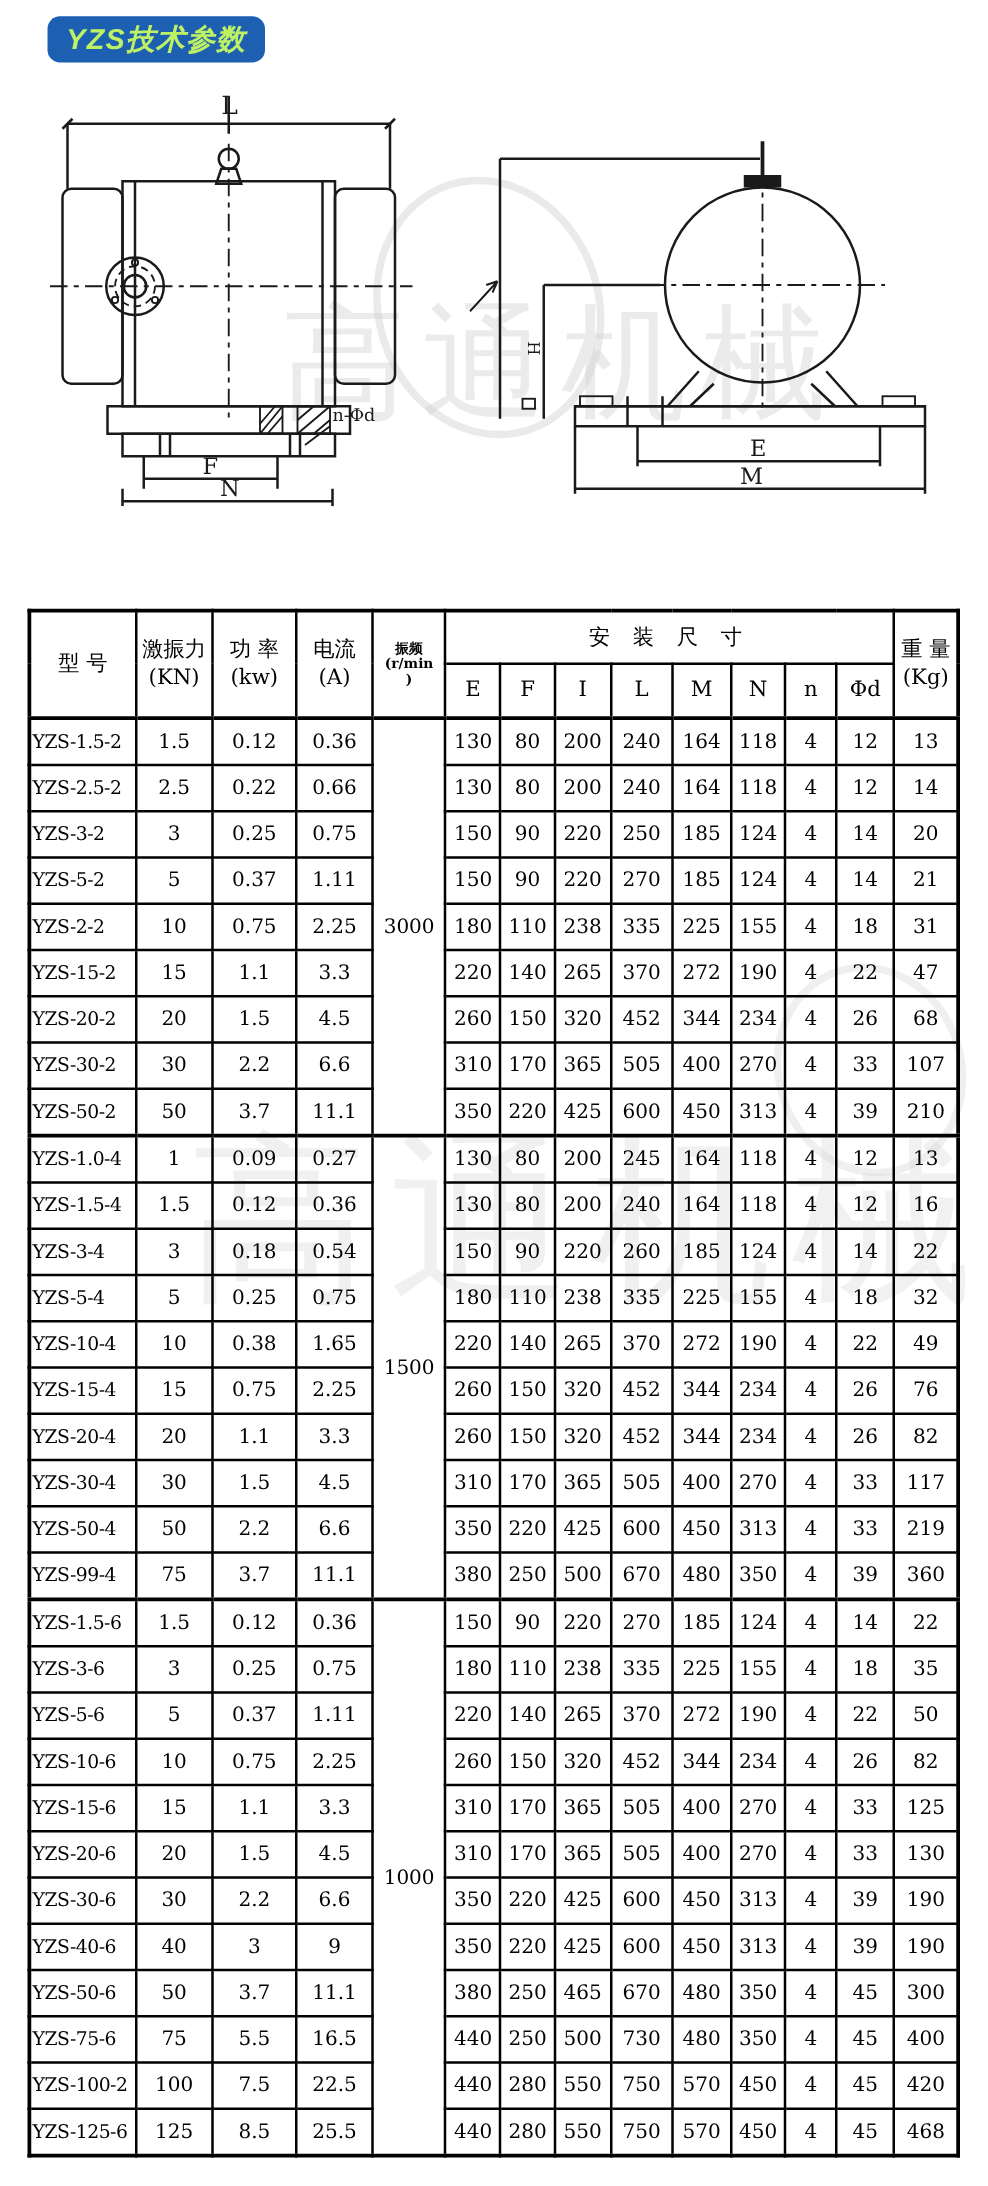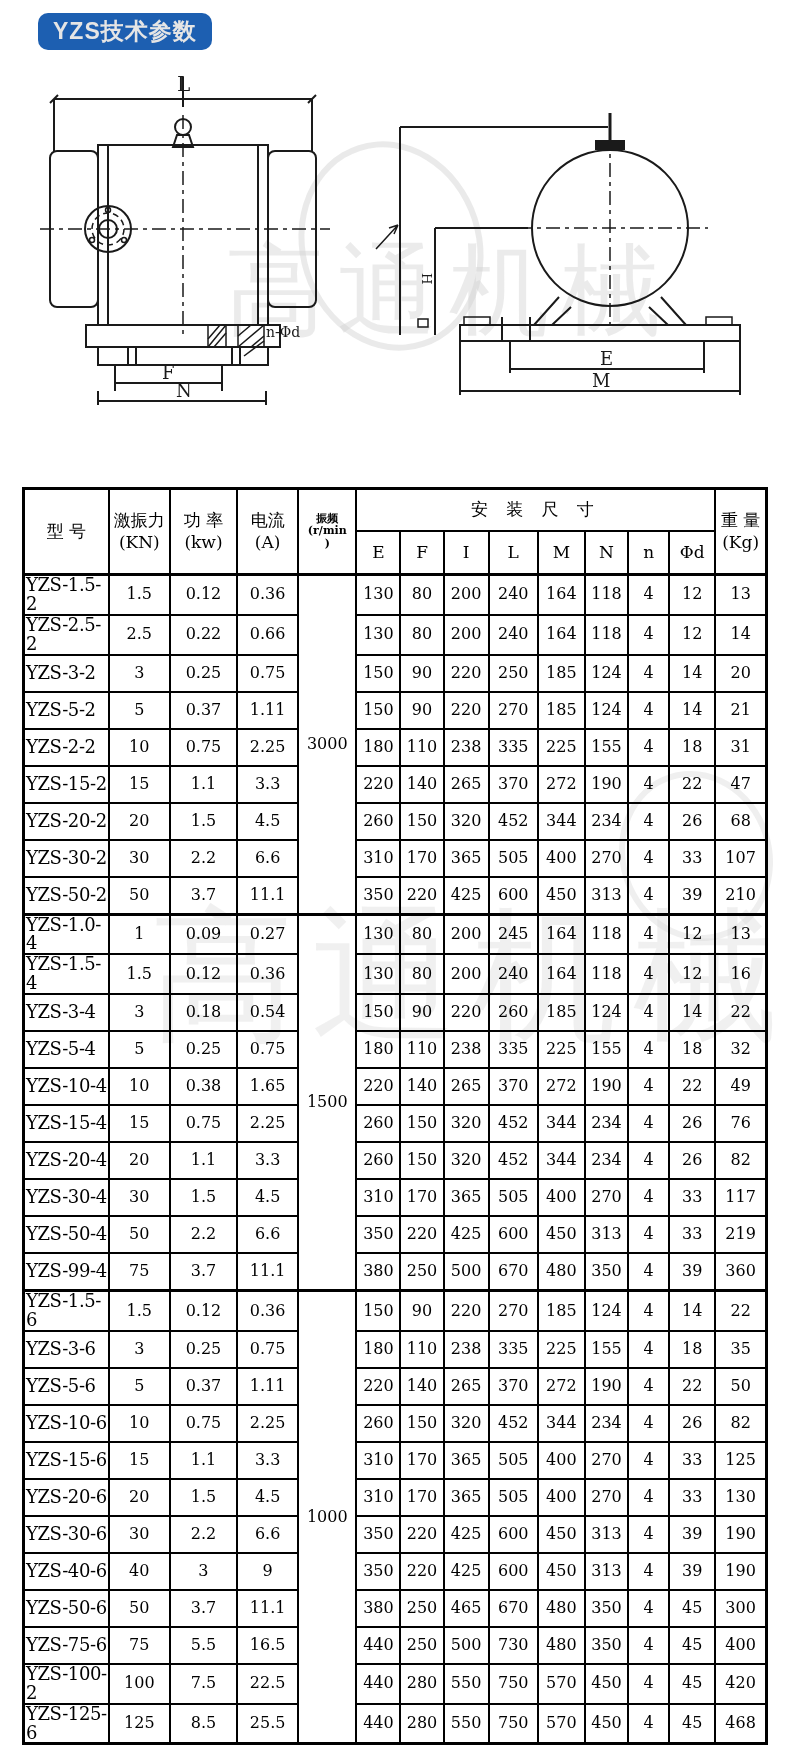--- a/index.html
+++ b/index.html
@@ -1,19 +1,19 @@
 <!DOCTYPE html>
 <html><head>
 <meta charset="utf-8">
 <style>
   html,body{margin:0;padding:0;}
   body{width:790px;height:1749px;position:relative;background:#ffffff;font-family:"Liberation Sans",sans-serif;}
   .page{position:absolute;inset:0;overflow:hidden;background:#fff;}
-  .badge{position:absolute;left:38px;top:13px;background:#1d5fb1;color:#e5e5e5;
-    font-size:23px;font-weight:bold;letter-spacing:1px;padding:6px 15px;border-radius:10px;line-height:1.1;}
+  .badge{position:absolute;left:38px;top:13px;background:#1d5fb1;color:#bef264;
+    font-size:23px;font-weight:bold;letter-spacing:1px;padding:6px 15px;border-radius:10px;line-height:1.1;font-style:italic;}
   .watermark{position:absolute;z-index:0;color:#bfbfbf;font-family:"DejaVu Serif",serif;
     pointer-events:none;white-space:nowrap;}
   .wm-drawings{left:225px;top:225px;font-size:100px;letter-spacing:12px;opacity:.30;}
   .wm-table{left:150px;top:880px;font-size:145px;letter-spacing:16px;opacity:.22;}
   .wm-logo{left:300px;top:140px;width:170px;height:200px;border:6px solid #d0d0d0;border-radius:50%;
     opacity:.45;transform:rotate(-18deg);}
   .wm-logo2{left:620px;top:770px;width:140px;height:160px;border:6px solid #d6d6d6;border-radius:50%;
     opacity:.4;transform:rotate(-18deg);}
   svg.drawings{position:absolute;left:40px;top:73px;z-index:1;}
   svg.drawings text{font-family:"DejaVu Serif",serif;fill:#1a1a1a;stroke:none;}
@@ -21,21 +21,21 @@
   table{border-collapse:collapse;table-layout:fixed;width:746px;background:transparent;
     font-family:"DejaVu Serif",serif;color:#000;}
   table{border:3px solid #000;}
   th,td{border:2px solid #000;text-align:center;padding:0;overflow:hidden;}
   thead th{font-weight:normal;font-size:17px;line-height:1.25;}
   thead tr.h1 th{height:40px;}
   thead tr.h2 th{height:41px;font-size:17px;}
   th.h-install{letter-spacing:7px;font-family:Liberation Serif, serif;}
   th.h-freq div{font-size:11px;line-height:1.15;font-weight:bold;}
   td{height:35px;font-size:16px;line-height:1.05;}
-  td.model{text-align:left;padding-left:1px;font-size:18px;letter-spacing:-0.4px;}
+  td.model{text-align:left;padding-left:1px;font-size:15px;letter-spacing:-0.4px;}
   td.freq{font-size:16px;margin-left:18px;}
   tbody.group tr:first-child td{border-top:3px solid #000;}
 </style>
 </head>
 <body>
 
 <div class="page">
 
   <div class="watermark wm-drawings">高通机械</div>
   <div class="watermark wm-table">高通机械</div>

